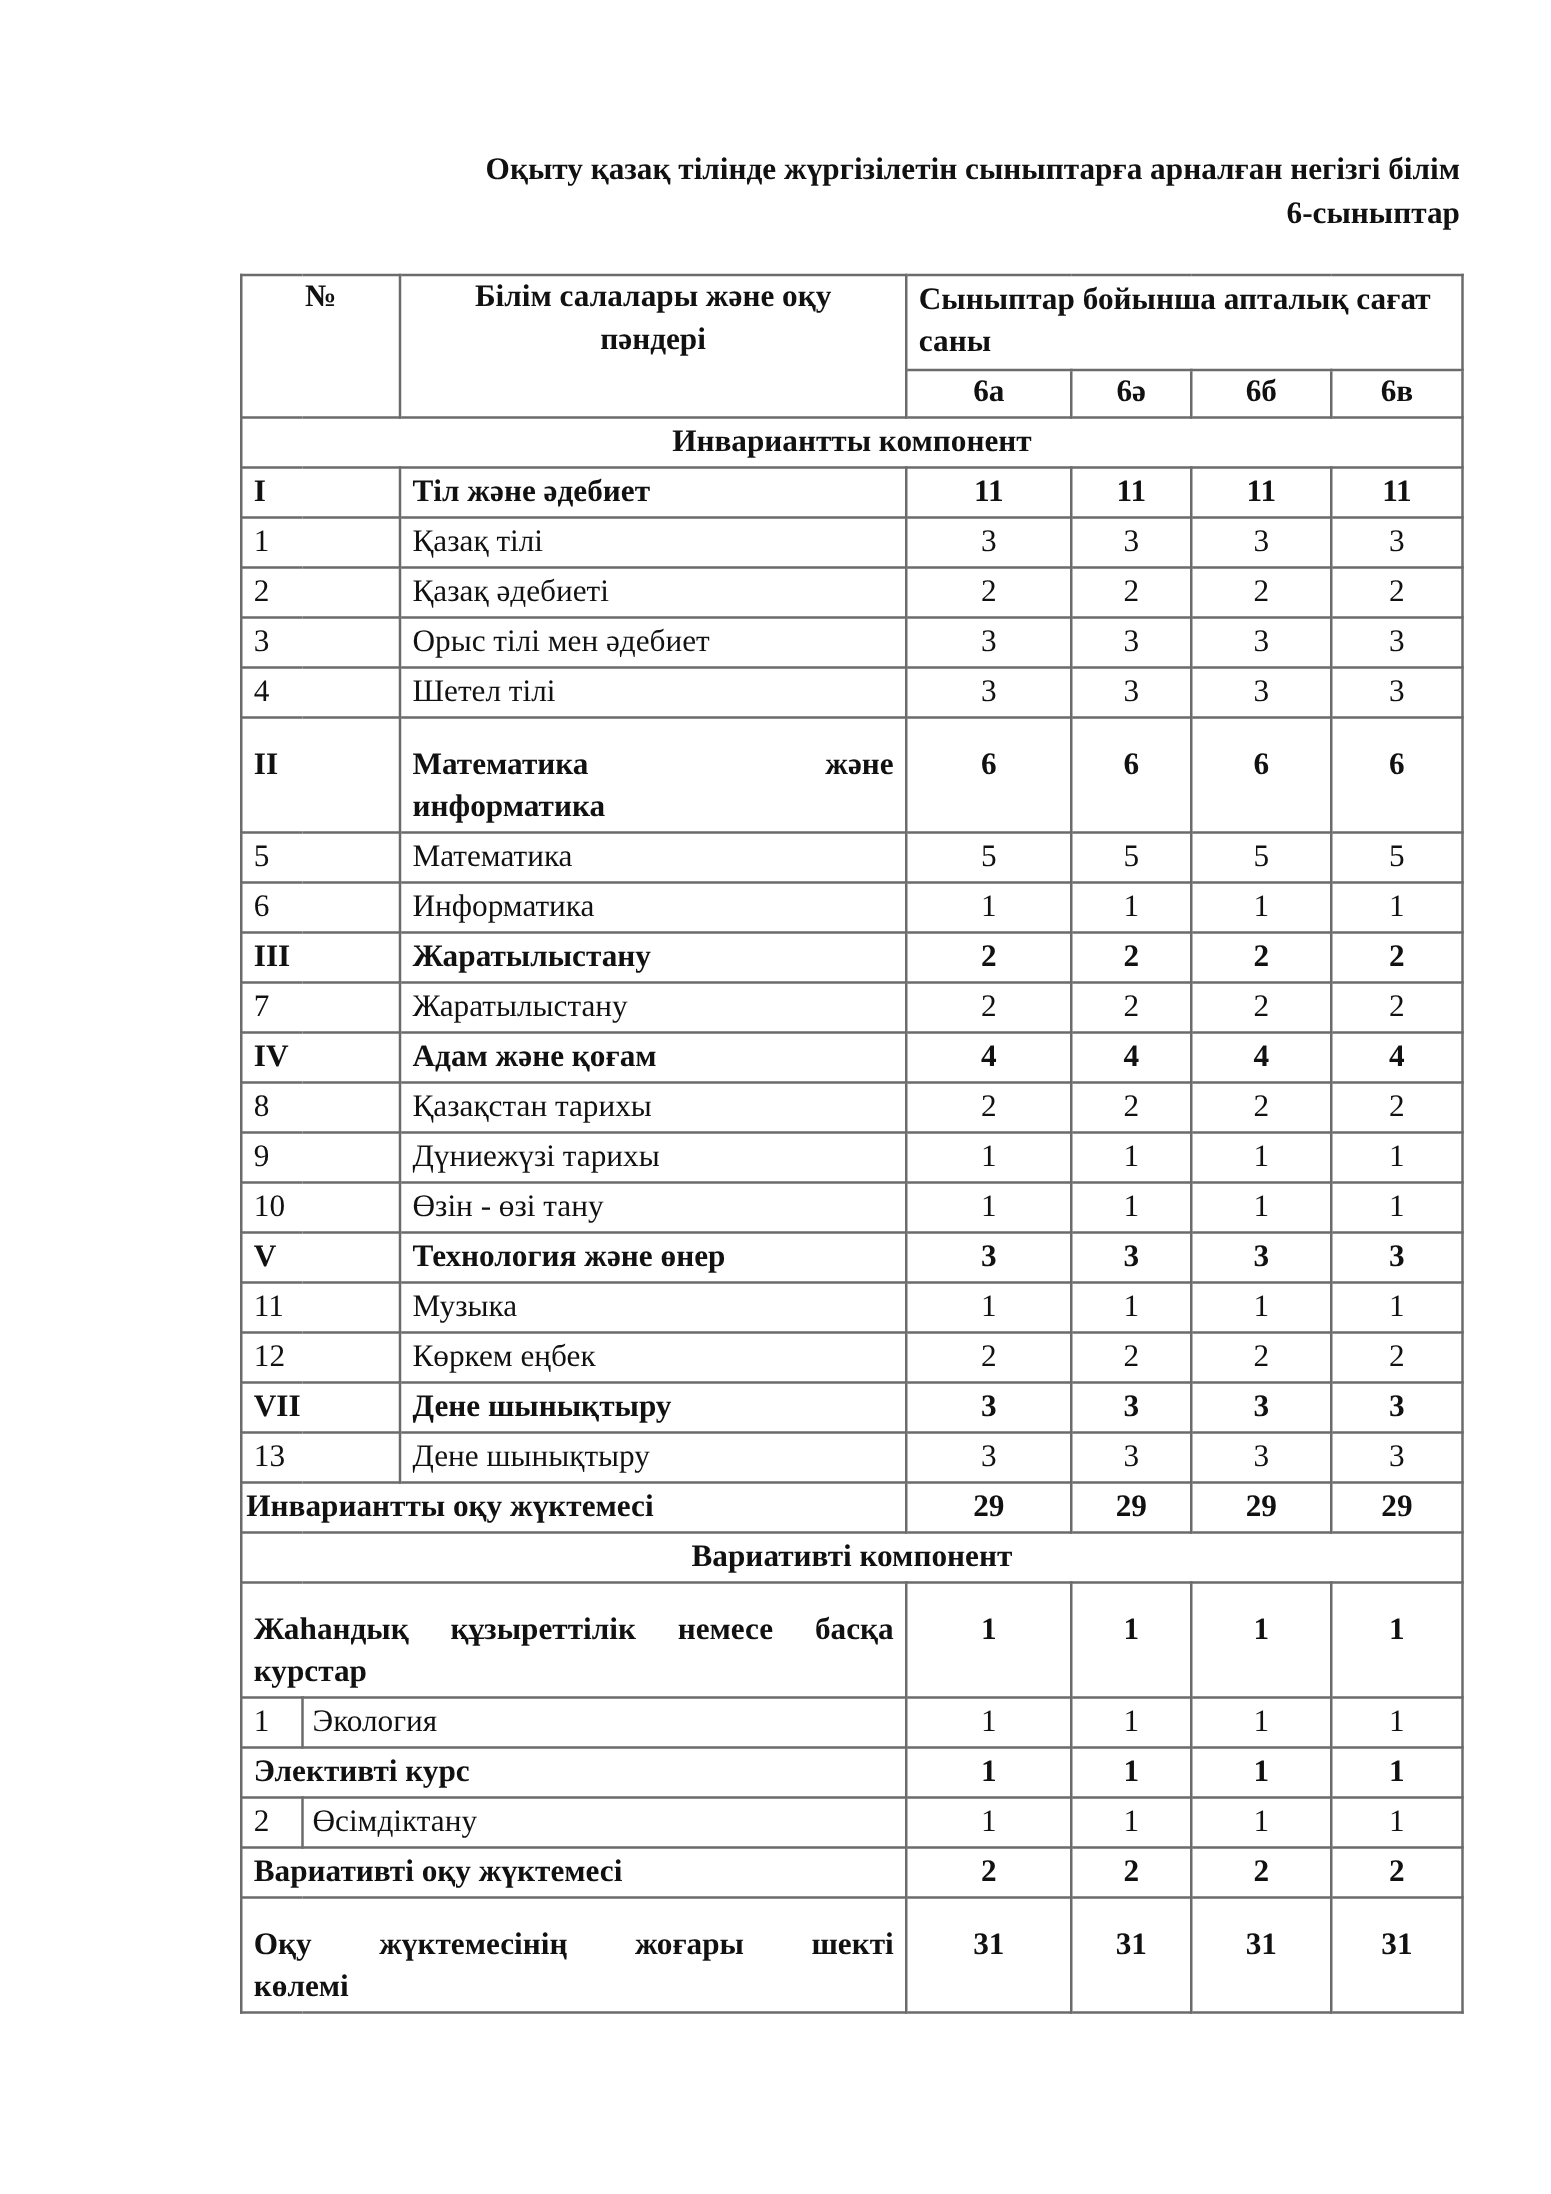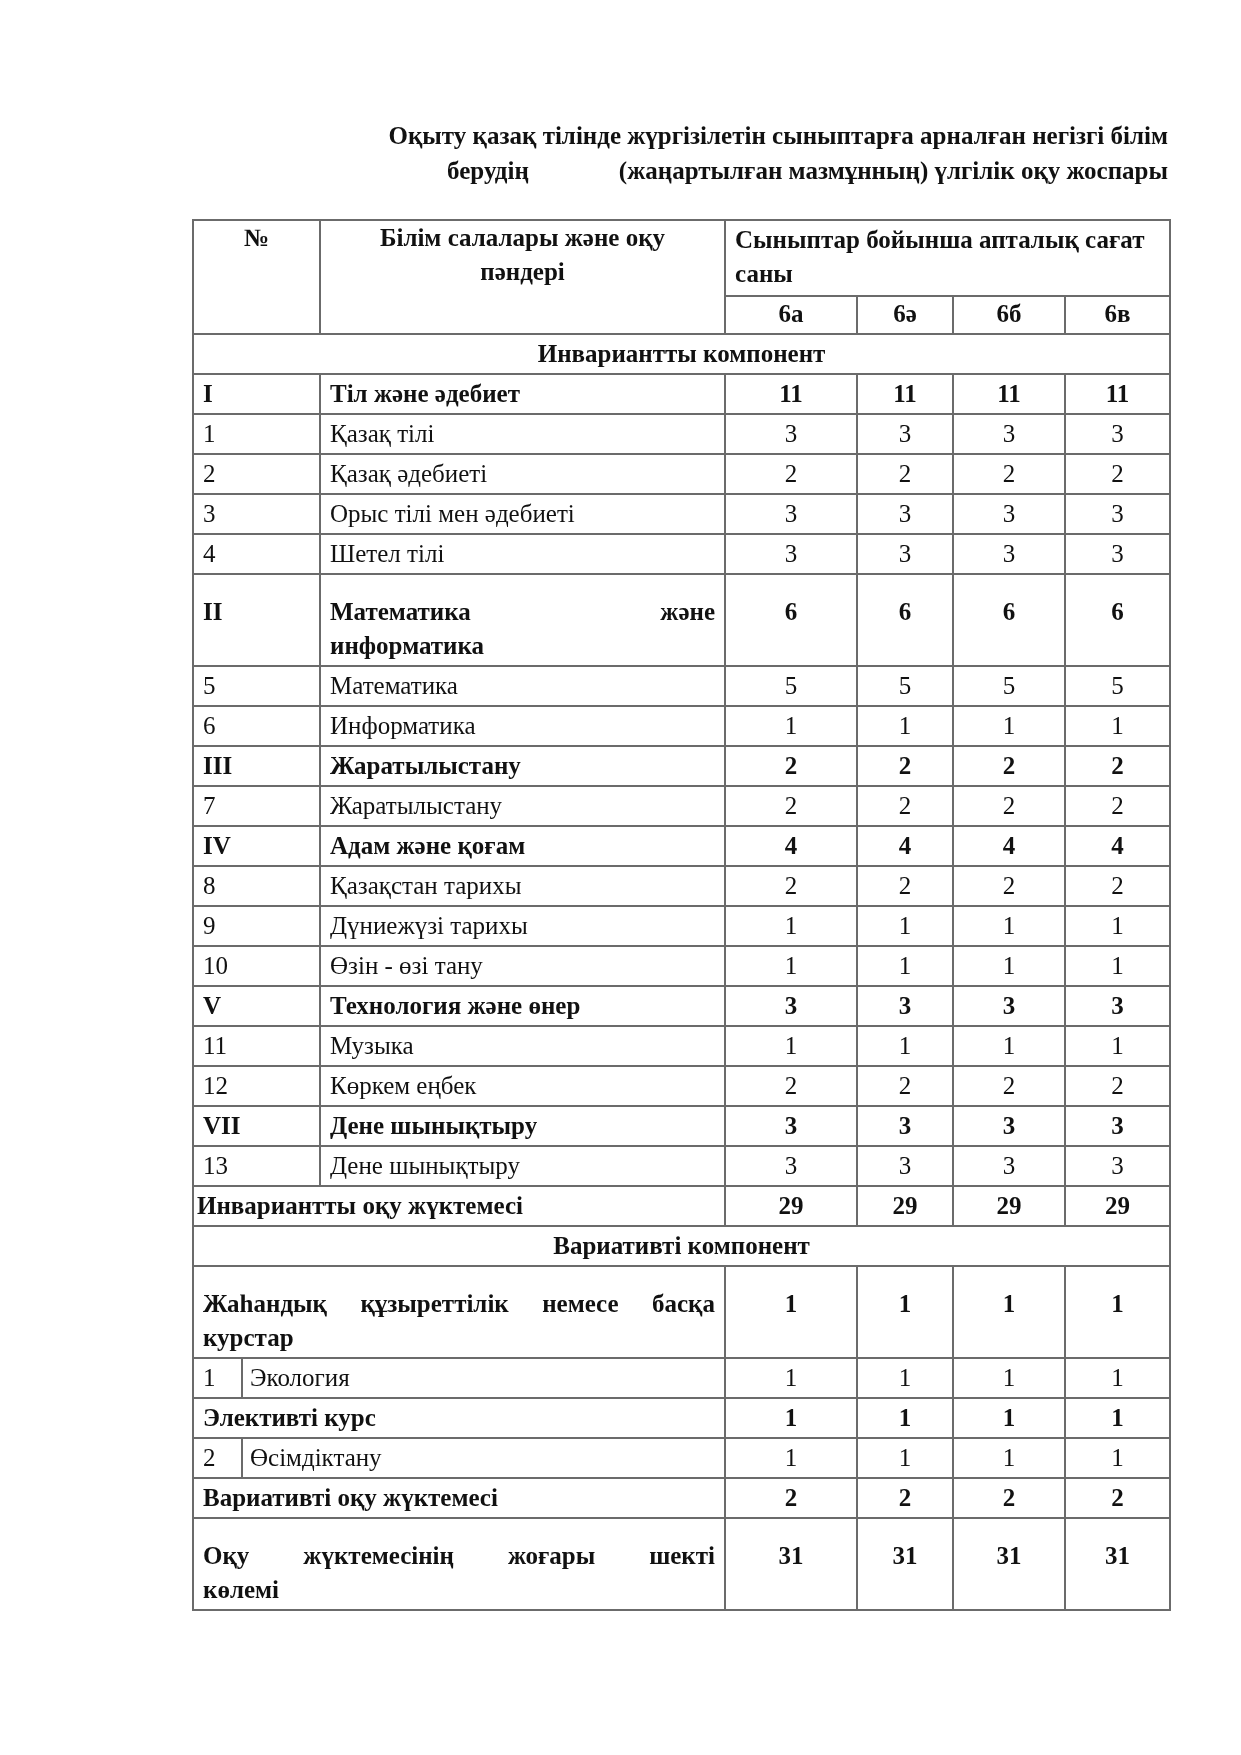--- a/index.html
+++ b/index.html
@@ -20,23 +20,21 @@
   tr.dbl td { height: 70px; padding-top: 20px; }
   .hdr td { font-weight: bold; }
   .sub { padding-left: 7px !important; }
   .line2 { display:block; text-align:left; text-align-last:left; }
 </style>
 </head>
 <body>
 
 <div class="title">
   <div>Оқыту қазақ тілінде жүргізілетін сыныптарға арналған негізгі  білім</div>
-  <div>
-    <span>берудің</span><span class="gap"></span><span>(жаңартылған мазмұнның) үлгілік оқу жоспары</span>
-  </div>
+  <div>6-сыныптар</div>
 </div>
 
 <table class="plan">
   <colgroup>
     <col style="width:49px">
       <col style="width:78px">
       <col style="width:405px">
     <col style="width:132px">
       <col style="width:96px">
       <col style="width:112px">
@@ -76,21 +74,21 @@
       <tr class="h40">
         <td colspan="2">2</td>
         <td>Қазақ  әдебиеті</td>
         <td class="num">2</td>
         <td class="num">2</td>
         <td class="num">2</td>
         <td class="num">2</td>
       </tr>
       <tr class="h40">
         <td colspan="2">3</td>
-        <td>Орыс тілі мен әдебиеті</td>
+        <td>Орыс тілі мен әдебиет</td>
         <td class="num">3</td>
         <td class="num">3</td>
         <td class="num">3</td>
         <td class="num">3</td>
       </tr>
       <tr class="h40">
         <td colspan="2">4</td>
         <td>Шетел тілі</td>
         <td class="num">3</td>
         <td class="num">3</td>

